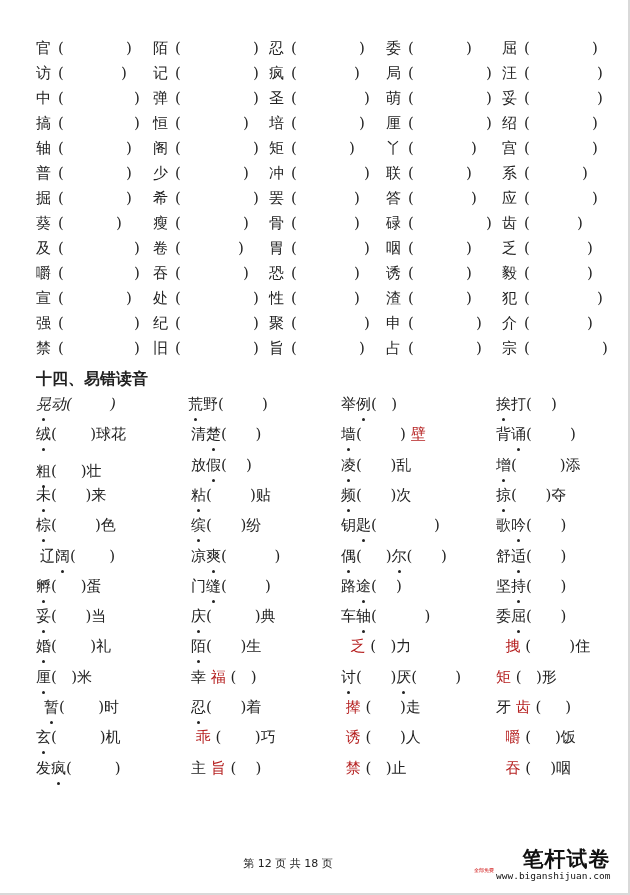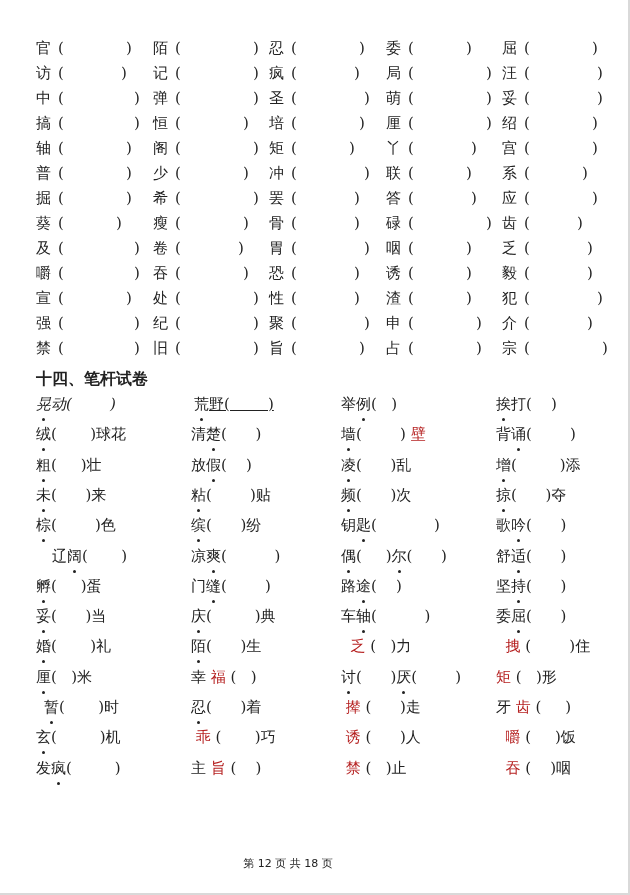--- a/index.html
+++ b/index.html
@@ -114,54 +114,54 @@
       </div>
       <div class="grow" style="top: 300px;">
         <div class="gcell" style="left: 0px; width: 98px;"><span class="ch">禁</span><span class="p" style="left: 22px;">(</span><span class="p" style="left: 98px;">)</span></div>
         <div class="gcell" style="left: 117px; width: 100px;"><span class="ch">旧</span><span class="p" style="left: 22px;">(</span><span class="p" style="left: 100px;">)</span></div>
         <div class="gcell" style="left: 233px; width: 90px;"><span class="ch">旨</span><span class="p" style="left: 22px;">(</span><span class="p" style="left: 90px;">)</span></div>
         <div class="gcell" style="left: 350px; width: 90px;"><span class="ch">占</span><span class="p" style="left: 22px;">(</span><span class="p" style="left: 90px;">)</span></div>
         <div class="gcell" style="left: 466px; width: 100px;"><span class="ch">宗</span><span class="p" style="left: 22px;">(</span><span class="p" style="left: 100px;">)</span></div>
       </div>
     </div>
 
-  <div class="title">十四、笔杆试卷</div>
+  <div class="title">十四、易错读音</div>
   <div class="sec" id="sec">
       <div class="srow" style="top: 0px;">
         <div class="scell" style="left: 0px; font-style: italic;"><span class="dot" style="white-space: pre;">晃</span><span class="" style="white-space: pre;">动</span><span class="" style="white-space: pre;">(        )</span></div>
-        <div class="scell" style="left: 158px; text-decoration: underline;"><span class="dot" style="white-space: pre;">荒</span><span class="" style="white-space: pre;">野</span><span class="" style="white-space: pre;">(        )</span></div>
+        <div class="scell" style="left: 152px;"><span class="dot" style="white-space: pre;">荒</span><span class="" style="white-space: pre;">野</span><span class="" style="white-space: pre;">(        )</span></div>
         <div class="scell" style="left: 305px;"><span class="" style="white-space: pre;">举</span><span class="dot" style="white-space: pre;">例</span><span class="" style="white-space: pre;">(   )</span></div>
         <div class="scell" style="left: 460px;"><span class="dot" style="white-space: pre;">挨</span><span class="" style="white-space: pre;">打</span><span class="" style="white-space: pre;">(    )</span></div>
       </div>
       <div class="srow" style="top: 30.3px;">
         <div class="scell" style="left: 0px;"><span class="dot" style="white-space: pre;">绒</span><span class="" style="white-space: pre;">(       )球花</span></div>
         <div class="scell" style="left: 155px;"><span class="" style="white-space: pre;">清</span><span class="dot" style="white-space: pre;">楚</span><span class="" style="white-space: pre;">(      )</span></div>
         <div class="scell" style="left: 305px;"><span class="dot" style="white-space: pre;">墙</span><span class="" style="white-space: pre;">(        ) </span><span class="red" style="white-space: pre;">壁</span></div>
         <div class="scell" style="left: 460px;"><span class="" style="white-space: pre;">背</span><span class="dot" style="white-space: pre;">诵</span><span class="" style="white-space: pre;">(        )</span></div>
       </div>
       <div class="srow" style="top: 60.6px;">
-        <div class="scell" style="left: 0px;"><span class="dot" style="white-space: pre;">粗</span><span class="" style="white-space: pre;">(     )壮</span></div>
+        <div class="scell" style="left: 0px; margin-top: 6px;"><span class="dot" style="white-space: pre;">粗</span><span class="" style="white-space: pre;">(     )壮</span></div>
         <div class="scell" style="left: 155px;"><span class="" style="white-space: pre;">放</span><span class="dot" style="white-space: pre;">假</span><span class="" style="white-space: pre;">(    )</span></div>
         <div class="scell" style="left: 305px;"><span class="dot" style="white-space: pre;">凌</span><span class="" style="white-space: pre;">(      )乱</span></div>
         <div class="scell" style="left: 460px;"><span class="dot" style="white-space: pre;">增</span><span class="" style="white-space: pre;">(         )添</span></div>
       </div>
       <div class="srow" style="top: 90.9px;">
         <div class="scell" style="left: 0px;"><span class="dot" style="white-space: pre;">未</span><span class="" style="white-space: pre;">(      )来</span></div>
         <div class="scell" style="left: 155px;"><span class="dot" style="white-space: pre;">粘</span><span class="" style="white-space: pre;">(        )贴</span></div>
         <div class="scell" style="left: 305px;"><span class="dot" style="white-space: pre;">频</span><span class="" style="white-space: pre;">(      )次</span></div>
         <div class="scell" style="left: 460px;"><span class="dot" style="white-space: pre;">掠</span><span class="" style="white-space: pre;">(      )夺</span></div>
       </div>
       <div class="srow" style="top: 121.2px;">
         <div class="scell" style="left: 0px;"><span class="dot" style="white-space: pre;">棕</span><span class="" style="white-space: pre;">(        )色</span></div>
         <div class="scell" style="left: 155px;"><span class="dot" style="white-space: pre;">缤</span><span class="" style="white-space: pre;">(      )纷</span></div>
         <div class="scell" style="left: 305px;"><span class="" style="white-space: pre;">钥</span><span class="dot" style="white-space: pre;">匙</span><span class="" style="white-space: pre;">(            )</span></div>
         <div class="scell" style="left: 460px;"><span class="" style="white-space: pre;">歌</span><span class="dot" style="white-space: pre;">吟</span><span class="" style="white-space: pre;">(      )</span></div>
       </div>
       <div class="srow" style="top: 151.5px;">
-        <div class="scell" style="left: 16px;"><span class="" style="white-space: pre;">辽</span><span class="dot" style="white-space: pre;">阔</span><span class="" style="white-space: pre;">(       )</span></div>
+        <div class="scell" style="left: 4px;"><span class="" style="white-space: pre;">辽</span><span class="dot" style="white-space: pre;">阔</span><span class="" style="white-space: pre;">(       )</span></div>
         <div class="scell" style="left: 155px;"><span class="" style="white-space: pre;">凉</span><span class="dot" style="white-space: pre;">爽</span><span class="" style="white-space: pre;">(          )</span></div>
         <div class="scell" style="left: 305px;"><span class="dot" style="white-space: pre;">偶</span><span class="" style="white-space: pre;">(     )</span><span class="dot" style="white-space: pre;">尔</span><span class="" style="white-space: pre;">(      )</span></div>
         <div class="scell" style="left: 460px;"><span class="" style="white-space: pre;">舒</span><span class="dot" style="white-space: pre;">适</span><span class="" style="white-space: pre;">(      )</span></div>
       </div>
       <div class="srow" style="top: 181.8px;">
         <div class="scell" style="left: 0px;"><span class="dot" style="white-space: pre;">孵</span><span class="" style="white-space: pre;">(     )蛋</span></div>
         <div class="scell" style="left: 155px;"><span class="" style="white-space: pre;">门</span><span class="dot" style="white-space: pre;">缝</span><span class="" style="white-space: pre;">(        )</span></div>
         <div class="scell" style="left: 305px; text-align: center;"><span class="" style="white-space: pre;">路</span><span class="dot" style="white-space: pre;">途</span><span class="" style="white-space: pre;">(    )</span></div>
         <div class="scell" style="left: 460px;"><span class="" style="white-space: pre;">坚</span><span class="dot" style="white-space: pre;">持</span><span class="" style="white-space: pre;">(      )</span></div>
       </div>
@@ -198,13 +198,18 @@
       <div class="srow" style="top: 363.6px;">
         <div class="scell" style="left: 0px;"><span class="" style="white-space: pre;">发</span><span class="dot" style="white-space: pre;">疯</span><span class="" style="white-space: pre;">(         )</span></div>
         <div class="scell" style="left: 155px;"><span class="" style="white-space: pre;">主 </span><span class="red" style="white-space: pre;">旨</span><span class="" style="white-space: pre;"> (    )</span></div>
         <div class="scell" style="left: 305px;"><span class="" style="white-space: pre;"> </span><span class="red" style="white-space: pre;">禁</span><span class="" style="white-space: pre;"> (   )止</span></div>
         <div class="scell" style="left: 460px;"><span class="" style="white-space: pre;">  </span><span class="red" style="white-space: pre;">吞</span><span class="" style="white-space: pre;"> (    )咽</span></div>
       </div>
     </div>
 
   <div class="footer">第 12 页 共 18 页</div>
 
+  <div class="logo">
+    <span class="tag">全部免费</span>
+    <div class="brand">笔杆试卷</div>
+    <div class="url">www.biganshijuan.com</div>
+  </div>
 </div>
 
 </body></html>

